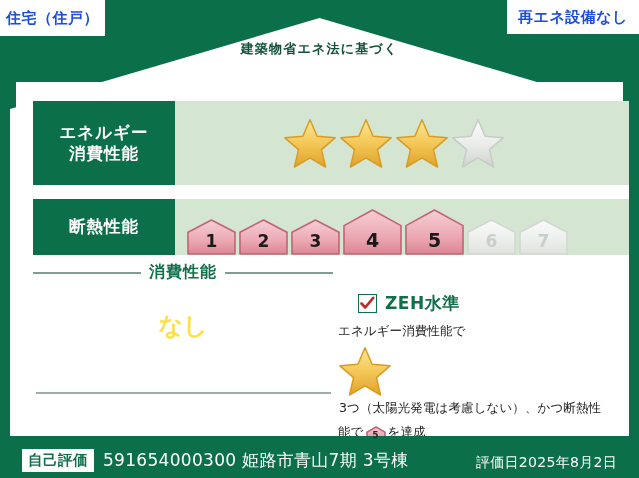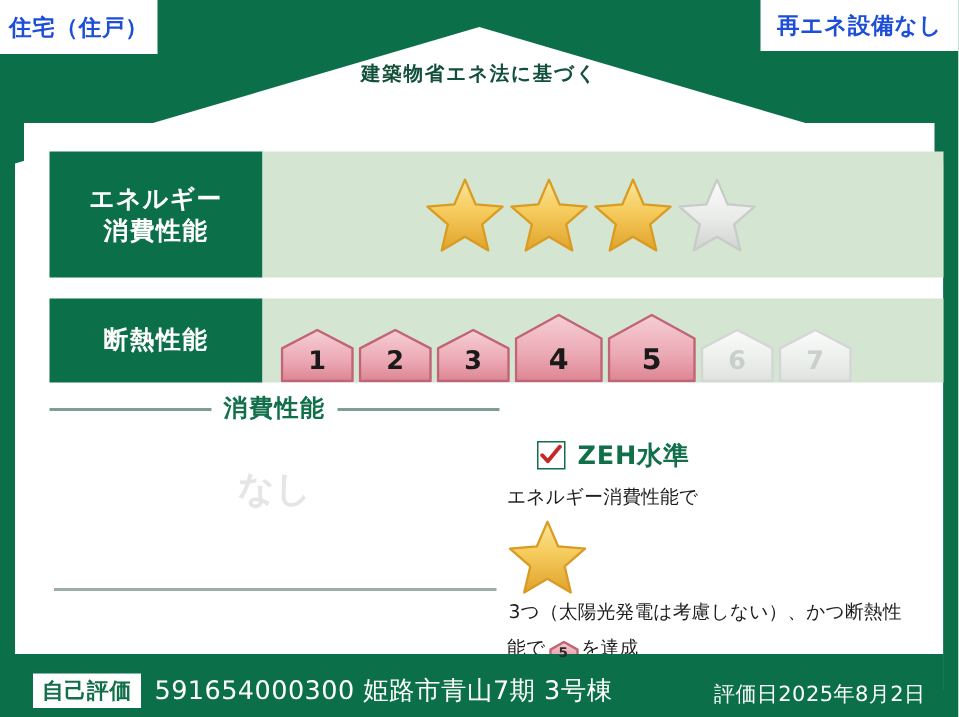--- a/index.html
+++ b/index.html
@@ -94,21 +94,21 @@
 
   
   #cost-head {
     position: absolute; left: 33px; top: 262px; width: 300px;
     display: flex; align-items: center; gap: 8px;
   }
   #cost-head .rule { flex: 1; height: 2px; background: #7e9e93; }
   #cost-head .txt { font-size: 16px; font-weight: bold; color: #11704a; letter-spacing: 1px; }
   #cost-value {
     position: absolute; left: 33px; top: 310px; width: 300px;
-    text-align: center; font-size: 24px; font-weight: bold; color: #e5e5e5;
+    text-align: center; font-size: 24px; font-weight: bold; color: #fde047;
   }
   #cost-rule-bottom {
     position: absolute; left: 36px; top: 392px; width: 295px; height: 2px;
     background: #9ab0a7;
   }
 
   
   #zeh-block { position: absolute; left: 338px; top: 292px; width: 272px; }
   #zeh-head { display: flex; align-items: center; gap: 8px; padding-left: 20px; }
   .checkbox {

